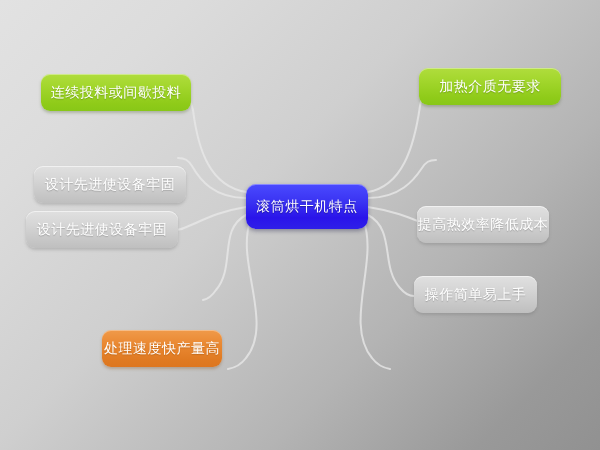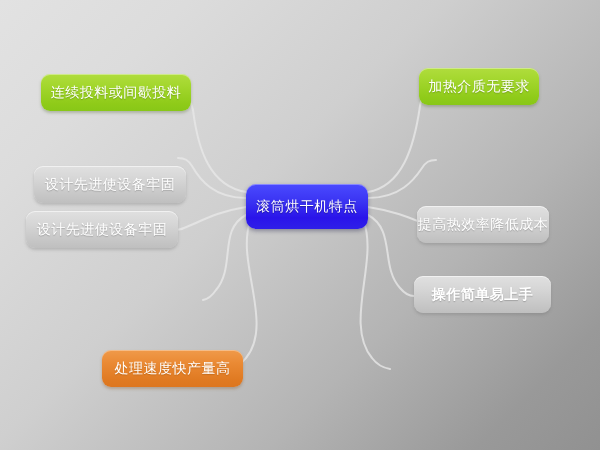--- a/index.html
+++ b/index.html
@@ -99,40 +99,40 @@
   </svg>
 
   <div class="node node-center" style="left:246px; top:184px; width:122px; height:45px;">
     <span>滚筒烘干机特点</span>
   </div>
 
   <div class="node node-green" style="left:41px; top:74px; width:150px; height:37px;">
     <span>连续投料或间歇投料</span>
   </div>
 
-  <div class="node node-green" style="left:419px; top:68px; width:120px; height:37px;font-family:Liberation Serif, serif;">
+  <div class="node node-green" style="left:419px; top:68px; width:142px; height:37px;font-family:Liberation Serif, serif;">
     <span>加热介质无要求</span>
   </div>
 
   <div class="node node-grey" style="left:34px; top:139px; width:152px; height:37px;margin-top:27px;">
     <span>设计先进使设备牢固</span>
   </div>
 
 
   <div class="node node-grey" style="left:26px; top:211px; width:152px; height:37px;">
     <span>设计先进使设备牢固</span>
   </div>
 
   <div class="node node-grey" style="left:417px; top:206px; width:132px; height:37px;">
     <span>提高热效率降低成本</span>
   </div>
 
 
-  <div class="node node-grey" style="left:414px; top:276px; width:137px; height:37px;font-weight:bold;">
+  <div class="node node-grey" style="left:414px; top:276px; width:123px; height:37px;">
     <span>操作简单易上手</span>
   </div>
 
-  <div class="node node-orange" style="left:102px; top:350px; width:141px; height:37px;">
+  <div class="node node-orange" style="left:102px; top:330px; width:120px; height:37px;">
     <span>处理速度快产量高</span>
   </div>
 
 
 </div>
 
 </body></html>

